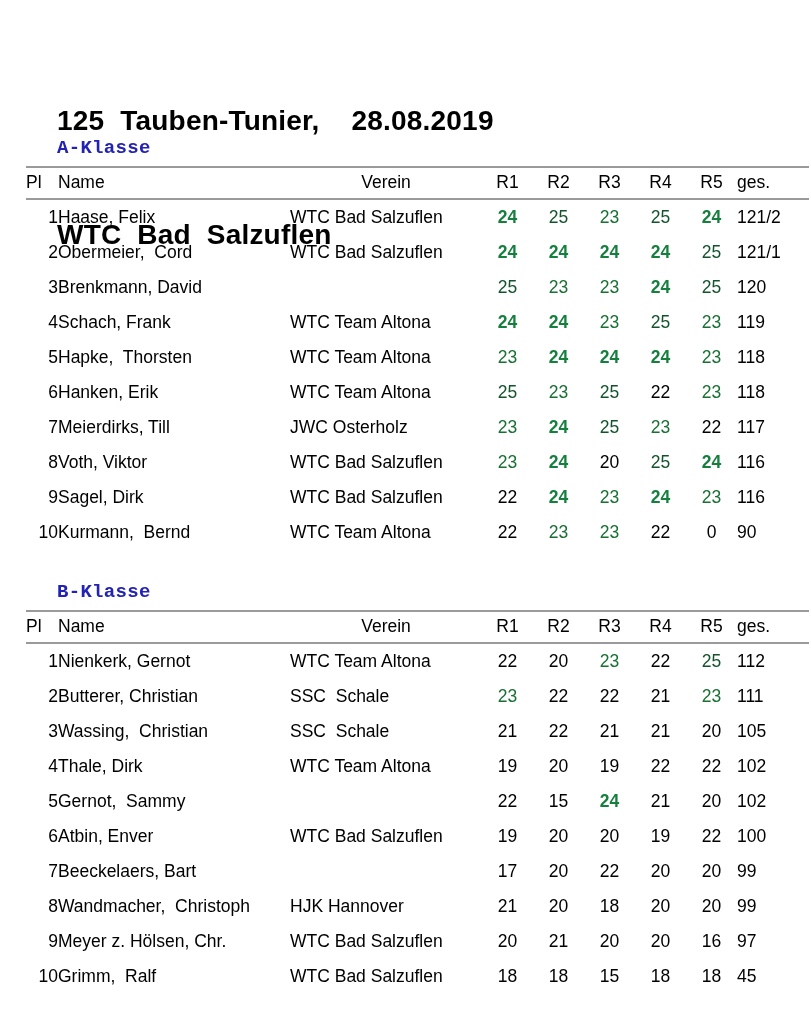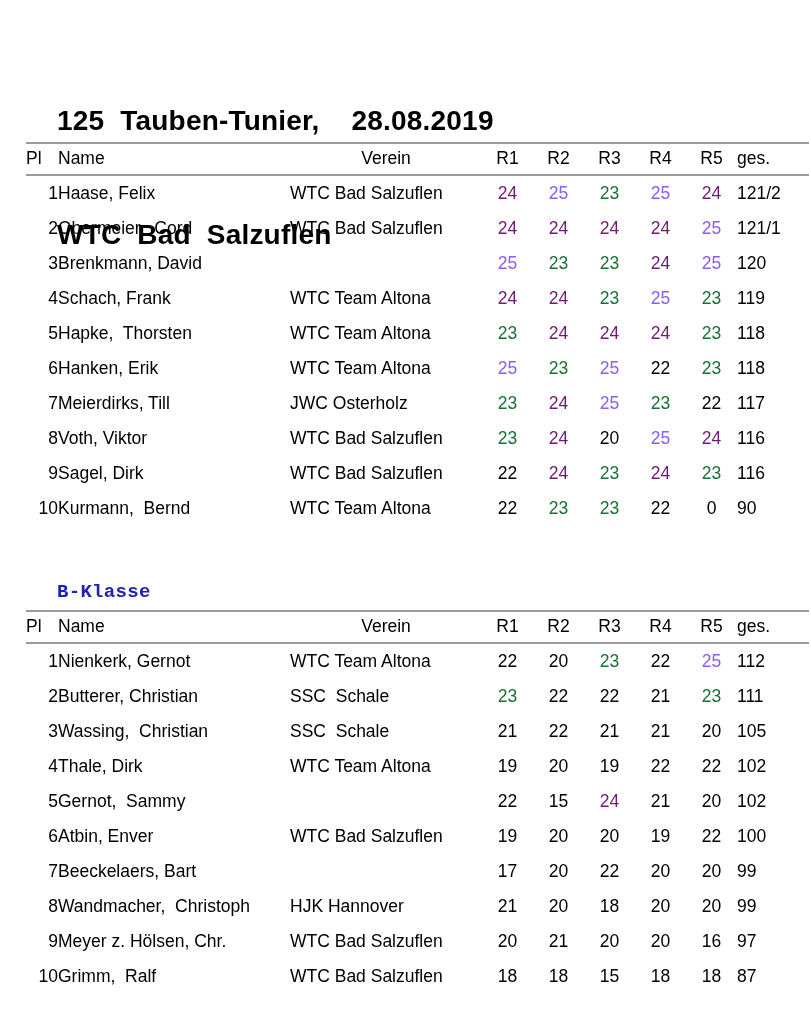--- a/index.html
+++ b/index.html
@@ -83,34 +83,35 @@
     vertical-align: middle;
     font-size: 17.5px;
   }
   td.pl   { text-align: right; padding-right: 0px; }
   td.name { text-align: left;  padding-left: 10px; white-space: pre; }
   td.ver  { text-align: left;  padding-left: 8px; white-space: pre; }
   td.r    { text-align: center; }
   td.ges  { text-align: left;  padding-left: 13px; white-space: pre; }
 
   
-  .sc-blue  { color: #701a75; }
-  .sc-red   { color: #8b5cf6; }
+  .sc-blue  { color: #15803d; font-weight: bold; }
+  .sc-red   { color: #14532d; }
   .sc-green { color: #1a7033; }
   .sc-black { color: #000000; }
 </style>
 </head>
 <body>
 
 <div class="title-block">
   <div class="title-line">125  Tauben-Tunier,    28.08.2019</div>
   <div class="title-line">WTC  Bad  Salzuflen</div>
 </div>
 
 <div class="section" id="section-a">
+  <div class="class-heading">A-Klasse</div>
   <table class="rank">
     <colgroup>
       <col class="c-pl">
         <col class="c-name">
         <col class="c-ver">
       <col class="c-r">
         <col class="c-r">
         <col class="c-r">
         <col class="c-r">
         <col class="c-r">
@@ -373,17 +374,17 @@
         </tr>
         <tr>
           <td class="pl">10</td>
           <td class="name">Grimm,  Ralf</td>
           <td class="ver">WTC Bad Salzuflen</td>
           <td class="r sc-black">18</td>
           <td class="r sc-black">18</td>
           <td class="r sc-black">15</td>
           <td class="r sc-black">18</td>
           <td class="r sc-black">18</td>
-          <td class="ges">87</td>
+          <td class="ges">45</td>
         </tr>
       </tbody>
   </table>
 </div>
 
 </body></html>

